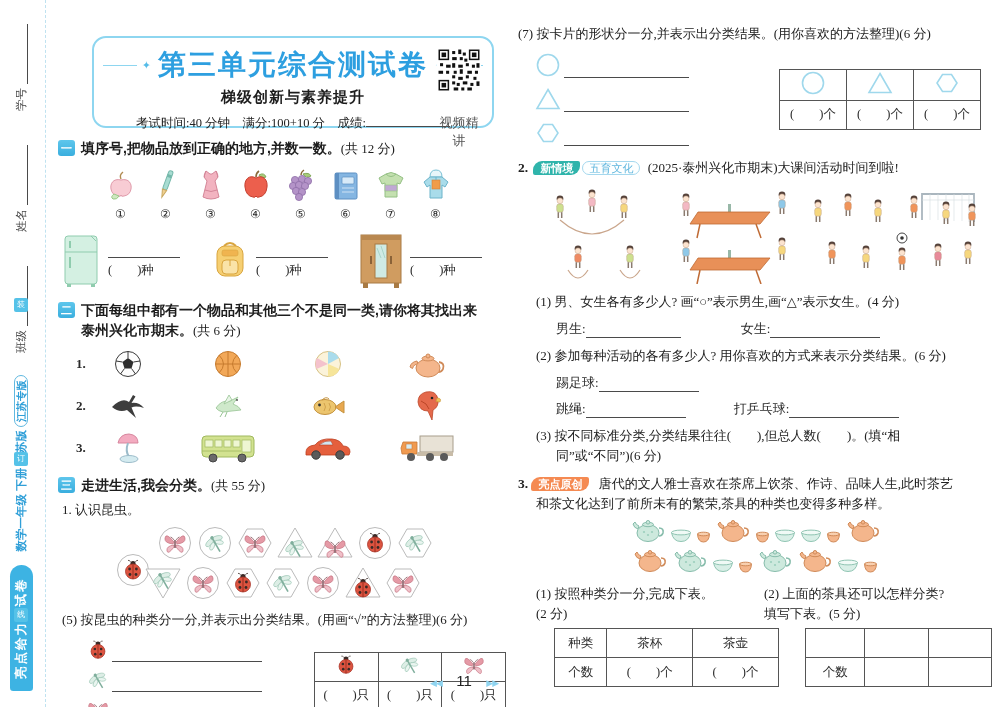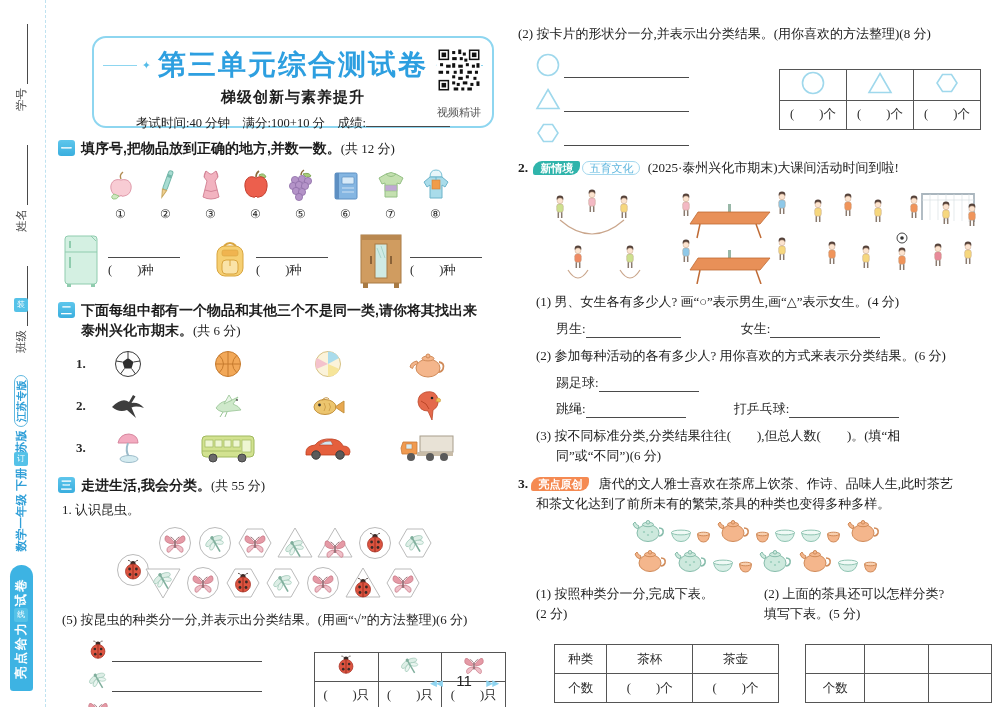--- a/index.html
+++ b/index.html
@@ -43,21 +43,21 @@
              border:2px solid #8ed6f0;border-radius:14px;box-sizing:border-box;text-align:center;}
   .titleline{display:flex;align-items:center;justify-content:center;margin-top:8px;}
   .titleline .dash{width:34px;height:0;border-top:1.5px solid #8ed6f0;}
   .titleline .diam{color:#55bce8;font-size:11px;margin:0 5px;}
   .main-title{font-family:"Liberation Sans",sans-serif;font-weight:bold;font-size:28px;
               color:#2d9fe0;letter-spacing:2px;margin:0 2px;}
   .sub-title{font-family:"Liberation Sans",sans-serif;font-weight:bold;font-size:15px;
              color:#1d1d1d;margin-top:4px;letter-spacing:1px;}
   .exam-info{font-size:12.5px;margin-top:6px;color:#222;}
   .qrwrap{position:absolute;right:8px;top:10px;width:50px;text-align:center;}
-  .qrcap{font-size:11px;color:#555;margin-top:9px;}
+  .qrcap{font-size:13px;color:#555;margin-top:18px;}
   
   .items-row{display:flex;margin:8px 0 0 40px;}
   .item-cell{width:45px;text-align:center;}
   .item-cell .icn{height:36px;}
   .inum{font-size:12px;margin-top:1px;}
   .cont-row{display:flex;margin:10px 0 0 2px;}
   .cont-group{display:flex;align-items:center;margin-right:30px;}
   .cont-lines{display:flex;flex-direction:column;align-items:flex-start;margin-left:6px;}
   .cont-lines .wl{width:72px;margin-bottom:4px;}
   .cont-unit{font-size:12.5px;}
@@ -100,21 +100,21 @@
   .qnum{font-weight:bold;font-size:13.5px;font-family:"Liberation Serif",serif;}
   .scenes{display:flex;margin:6px 0 0 26px;}
   .indent1{margin-left:18px;}
   .indent2{margin-left:38px;}
   .fieldline{display:flex;align-items:flex-end;margin-top:8px;height:18px;}
   .fieldline .lbl{font-size:13px;}
   .tearow{display:flex;justify-content:center;align-items:flex-end;margin-top:2px;}
   .tearow .icn{margin:0 2px;}
   .teaqs{display:flex;margin-top:10px;}
   .teaq{width:50%;}
-  .teatables{display:flex;margin-top:20px;}
+  .teatables{display:flex;margin-top:4px;}
   .teatbl1{margin-left:36px;}
   .teatbl1 td{height:28px;}
   .teatbl1 td:first-child{width:50px;}
   .teatbl1 td:nth-child(2),.teatbl1 td:nth-child(3){width:86px;}
   .teatbl2{margin-left:26px;}
   .teatbl2 td{height:28px;}
   .teatbl2 td:first-child{width:56px;}
   .teatbl2 td:nth-child(2),.teatbl2 td:nth-child(3){width:62px;}
 </style>
 </head>
@@ -776,21 +776,21 @@
         <td>(　　)只</td>
         <td>(　　)只</td>
         <td>(　　)只</td>
       </tr>
     </tbody>
       </table>
   </div>
 </div>
 
 <div id="rightcol">
-  <div class="kai" style="margin-top:24px">(2) 按卡片的形状分一分,并表示出分类结果。(用你喜欢的方法整理)(8 分)</div>
+  <div class="kai" style="margin-top:24px">(7) 按卡片的形状分一分,并表示出分类结果。(用你喜欢的方法整理)(6 分)</div>
   <div class="shape-block">
     <div class="shapelist">
       <div class="shaperow">
           <span class="icn">
             <svg width="26" height="26" viewBox="0 0 26 26">
               <circle cx="13" cy="13" r="10.5" fill="#feffff" stroke="#9fd8ec" stroke-width="1.6"></circle>
             </svg>
           </span>
           <span class="wl w125"></span>
         </div>

